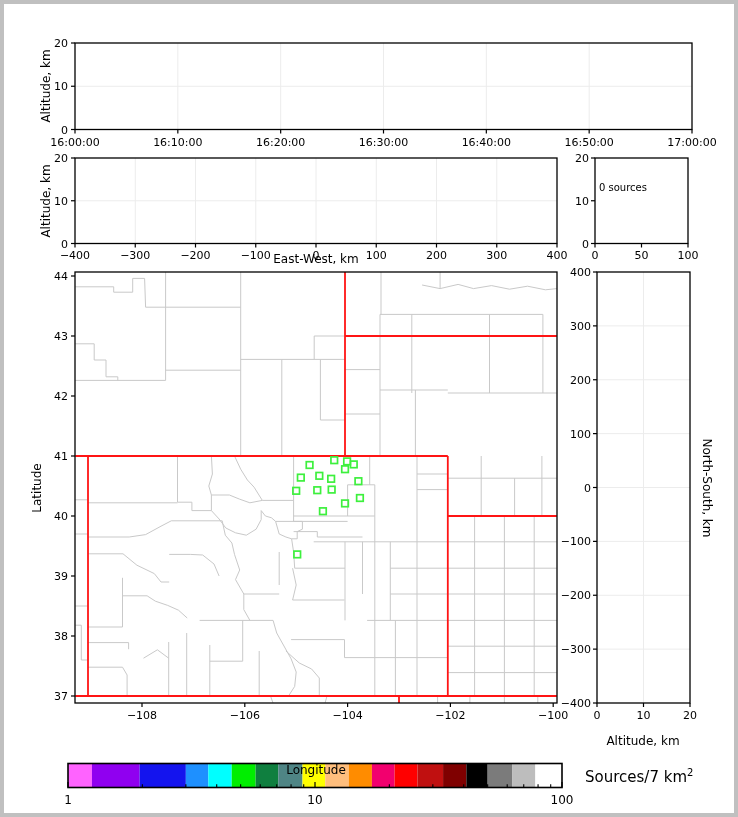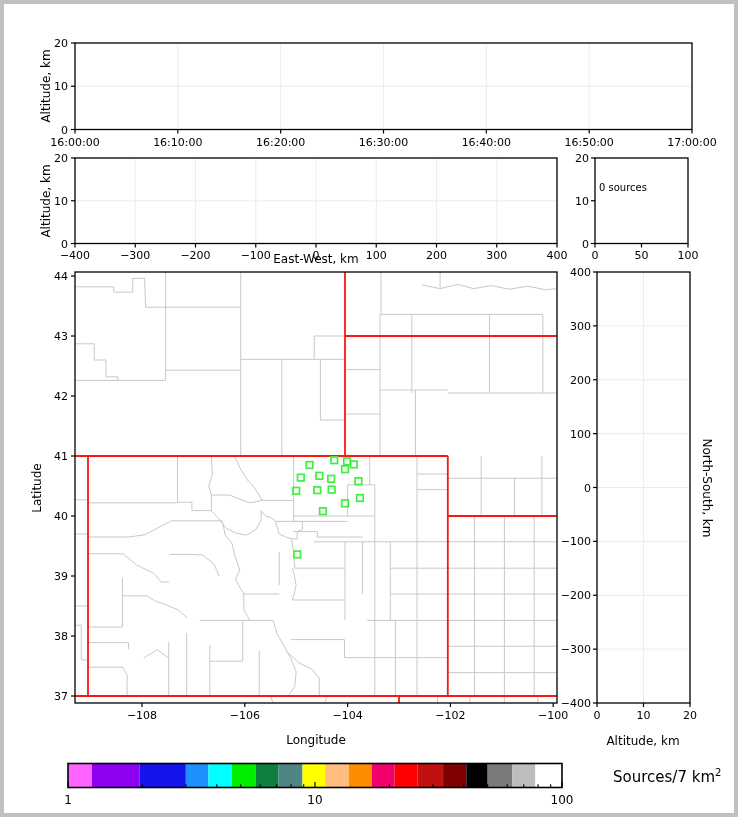--- a/index.html
+++ b/index.html
@@ -5,21 +5,21 @@
   html,body{margin:0;padding:0;background:#d4d4d4;font-family:"DejaVu Sans",sans-serif;}
   #figure{position:relative;width:738px;height:817px;box-sizing:border-box;
           border:4px solid #c0c0c0;background:#ffffff;overflow:hidden;margin:0 auto;}
   #plot-svg{position:absolute;left:0;top:0;}
   .hlabel{position:absolute;color:#000;white-space:nowrap;transform:translate(-50%,-50%);}
   .title{font-size:15.5px;}
   .axlabel{font-size:12px;}
   .rot-ccw{transform:translate(-50%,-50%) rotate(-90deg);}
   .rot-cw{transform:translate(-50%,-50%) rotate(90deg);}
   .annot{font-size:10px;transform:none;margin-top:20px;}
-  .cblabel{font-size:15px;transform:translate(0,-50%);margin-left:28px;}
+  .cblabel{font-size:15px;transform:translate(0,-50%);}
   sup{font-size:10px;}
 </style>
 </head>
 <body>
 
 <div id="figure">
   <svg id="plot-svg" width="730" height="809" viewBox="4 4 730 809">
       <g>
         <line x1="177.83333333333331" y1="43" x2="177.83333333333331" y2="129.5" stroke="#ececec" stroke-width="1"></line>
         <line x1="280.66666666666663" y1="43" x2="280.66666666666663" y2="129.5" stroke="#ececec" stroke-width="1"></line>
@@ -352,20 +352,20 @@
   <div class="hlabel axlabel rot-ccw" style="left:42px;top:82px;">Altitude, km</div>
 
   <div class="hlabel axlabel rot-ccw" style="left:42px;top:197px;">Altitude, km</div>
 
   <div class="hlabel axlabel" style="left:312px;top:255px;">East-West, km</div>
 
   <div class="annot hlabel" style="left:595px;top:158px;">0 sources</div>
 
   <div class="hlabel axlabel rot-ccw" style="left:33px;top:484px;">Latitude</div>
 
-  <div class="hlabel axlabel" style="left:312px;top:736px;">Longitude</div>
+  <div class="hlabel axlabel" style="left:312px;top:766px;">Longitude</div>
 
   <div class="hlabel axlabel" style="left:639px;top:737px;">Altitude, km</div>
 
   <div class="hlabel axlabel rot-cw" style="left:703px;top:484px;">North-South, km</div>
 
   <div class="cblabel hlabel" style="left:581px;top:772px;"><span>Sources/7 km</span><sup>2</sup></div>
 </div>
 
 </body></html>

